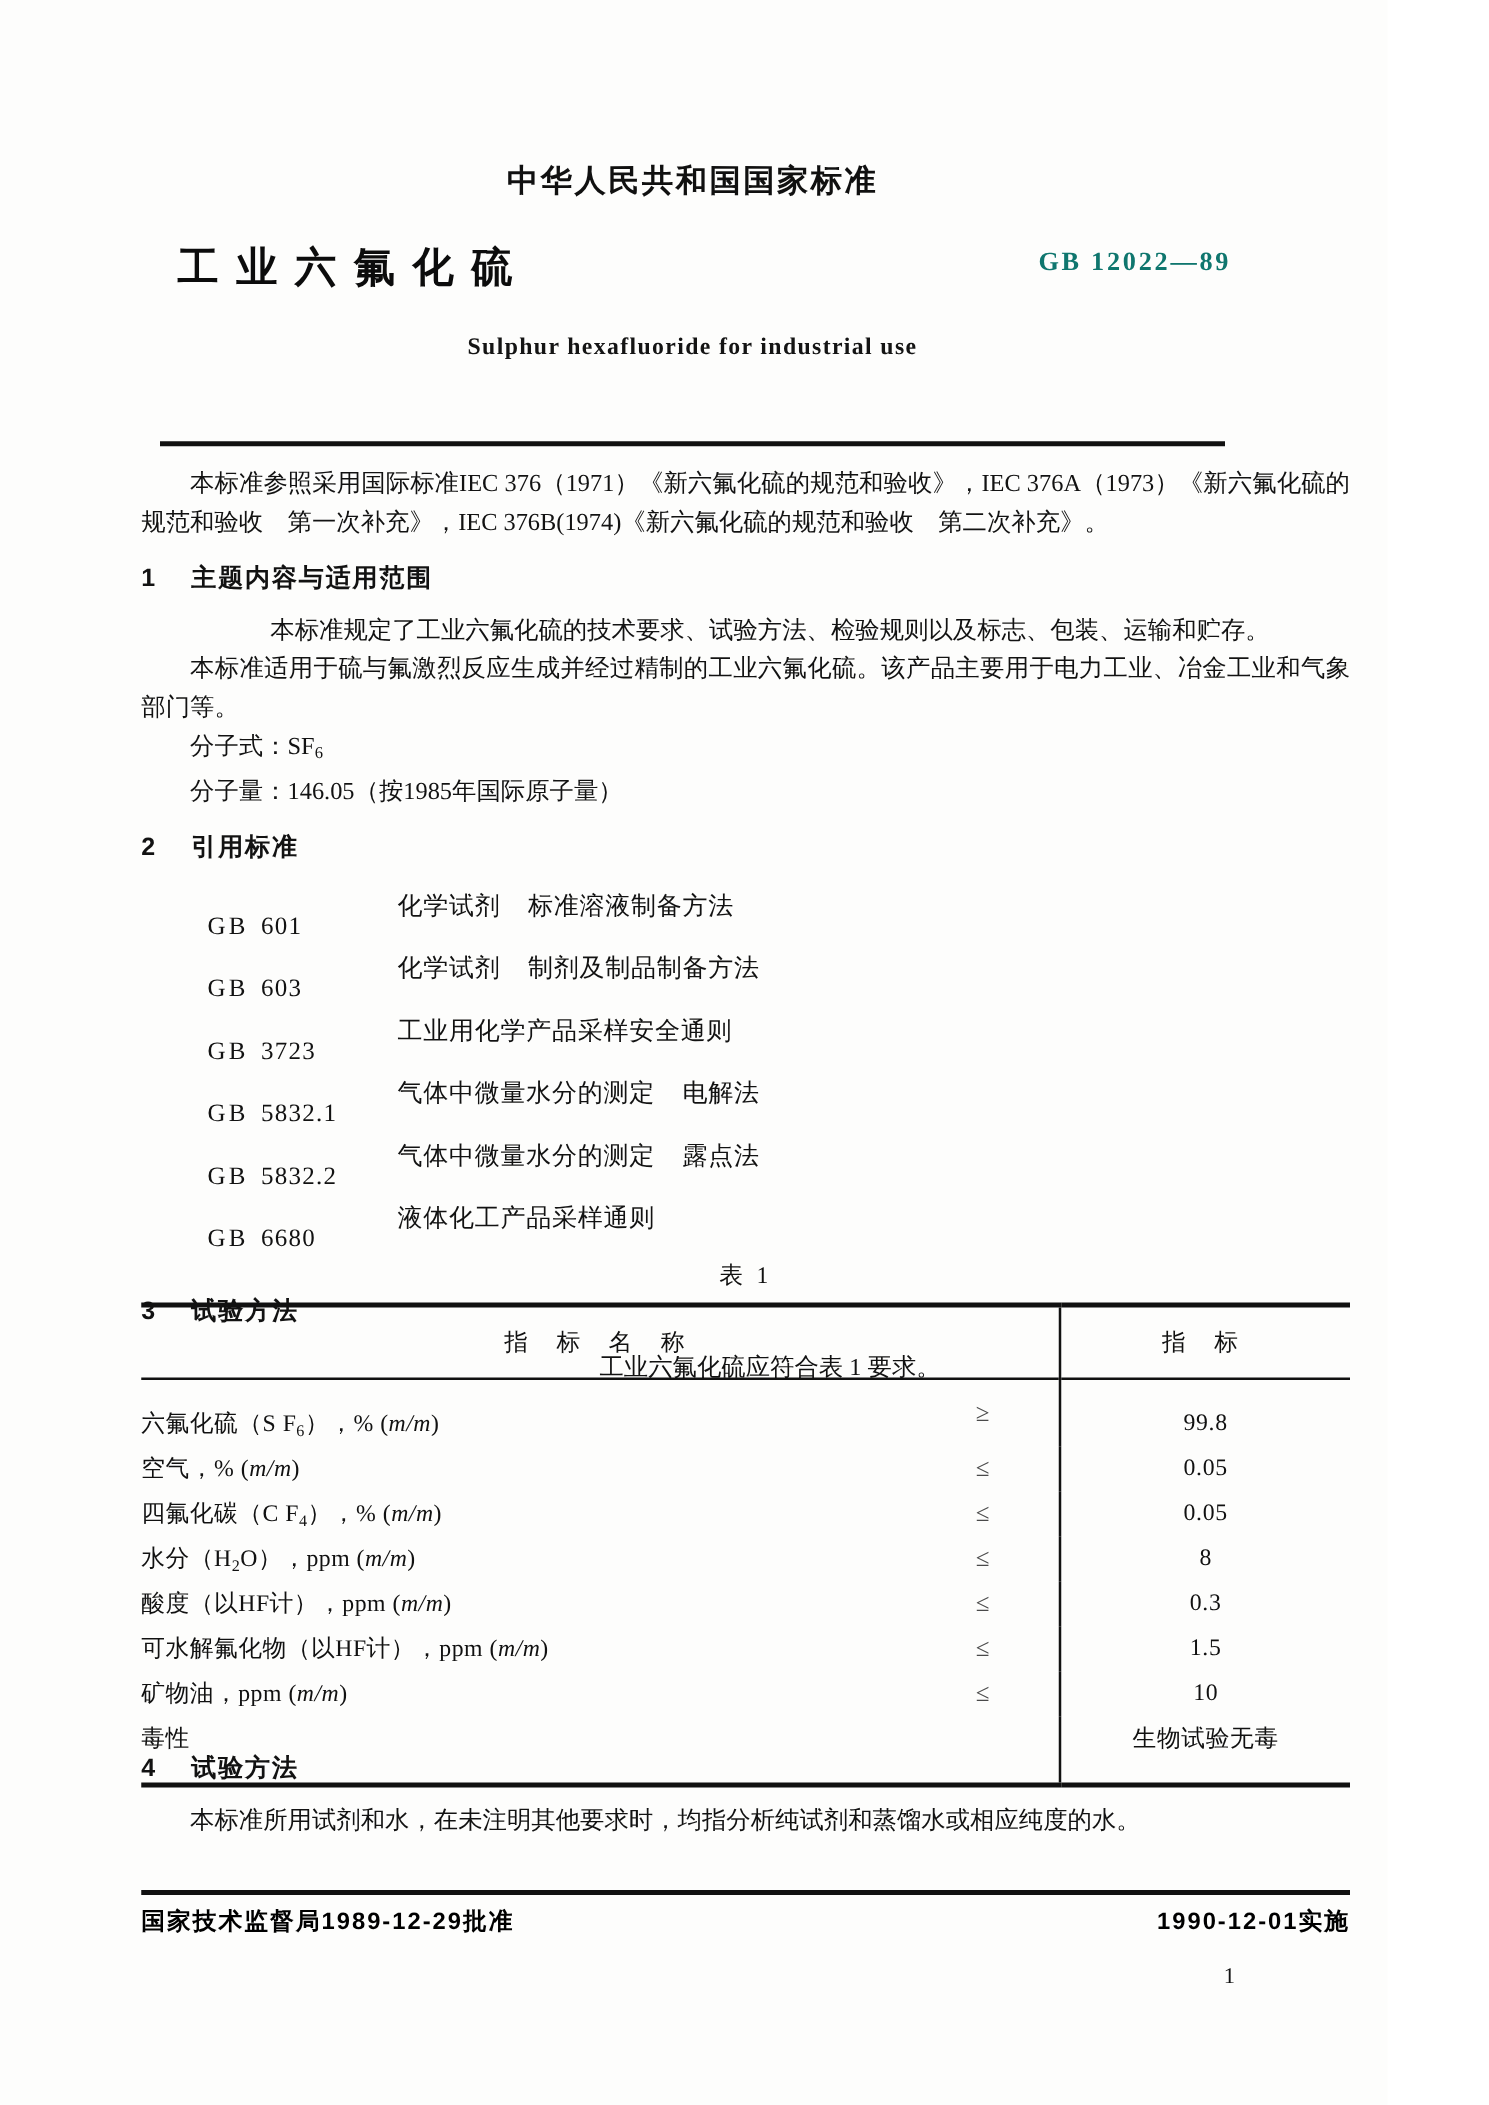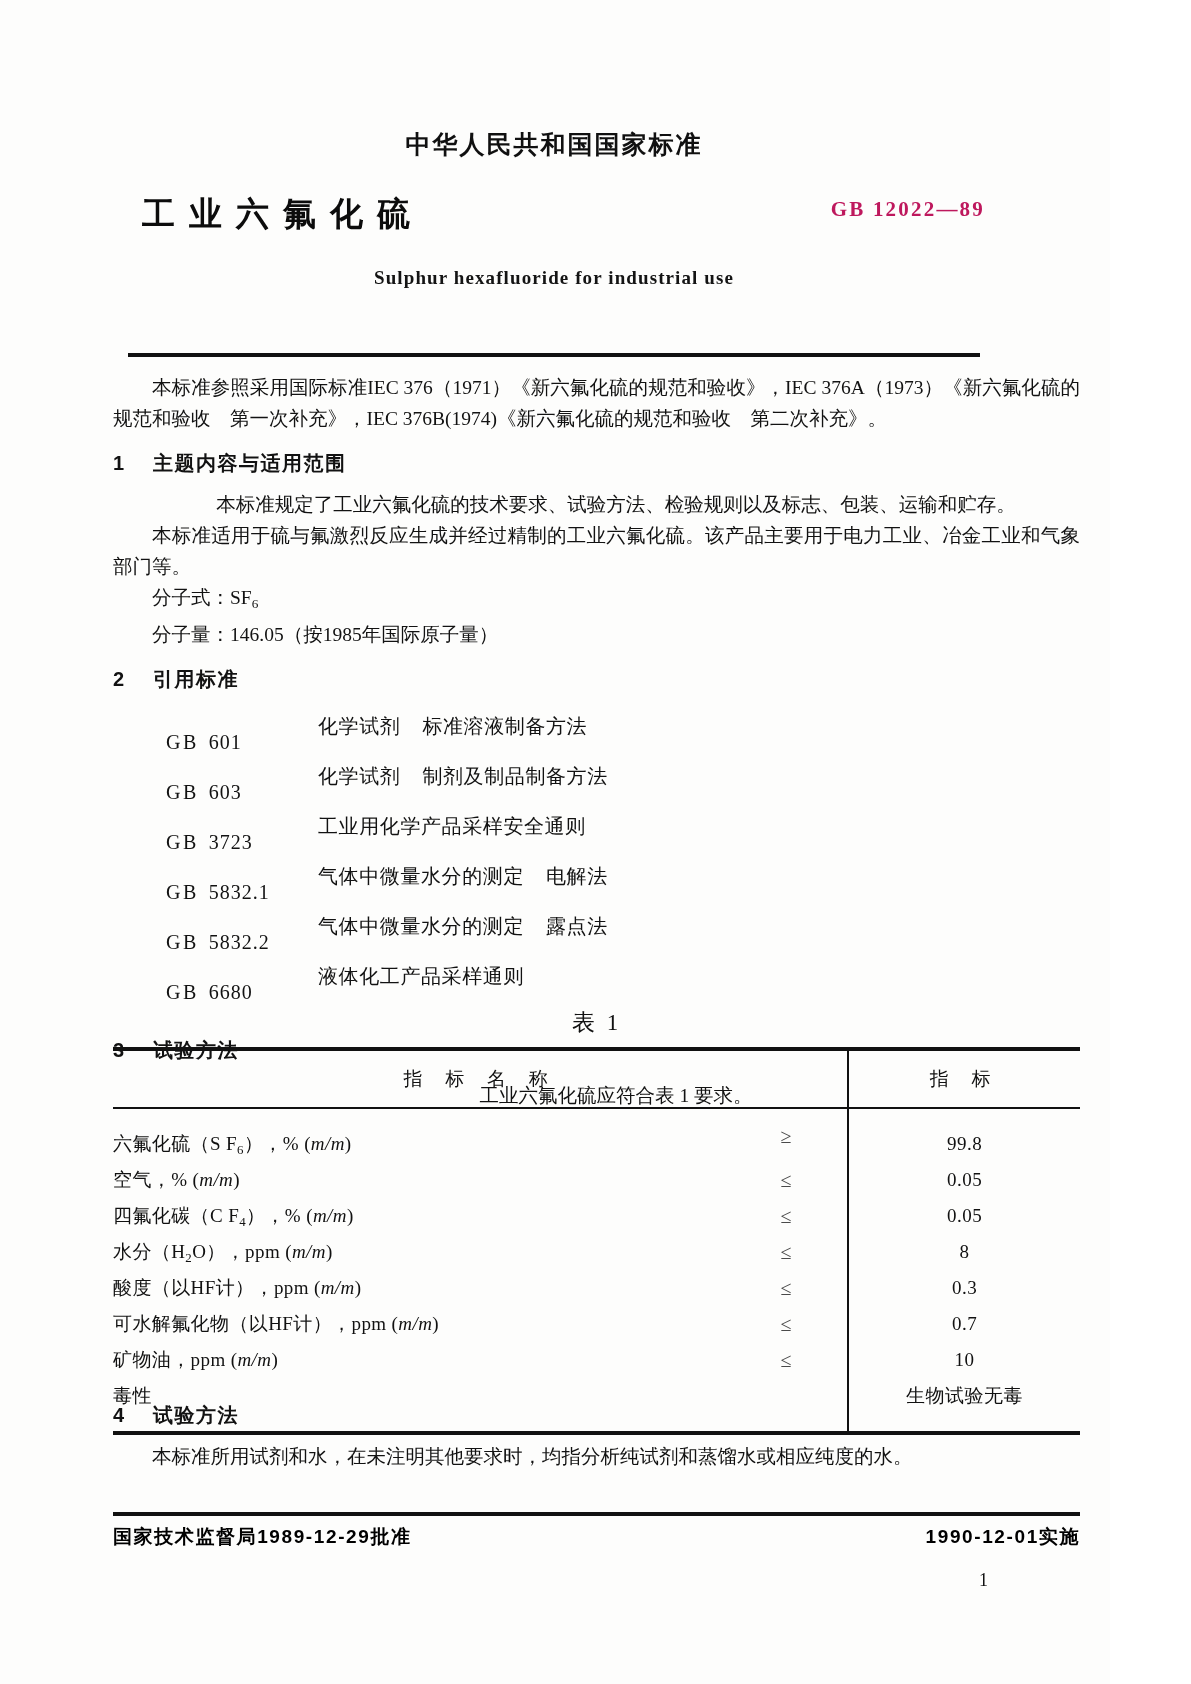--- a/index.html
+++ b/index.html
@@ -53,21 +53,21 @@
     line-height: 46px;
   }
   .std-number {
     position: absolute;
     right: -5px;
     top: 6px;
     font-family: "Liberation Serif", "DejaVu Serif", serif;
     font-weight: 700;
     font-size: 21px;
     letter-spacing: 2.2px;
-    color: #be185d;
+    color: #0f766e;
     white-space: nowrap;
   }
   .doc-subtitle {
     text-align: center;
     margin-top: 20px;
     font-family: "Liberation Serif", "DejaVu Serif", serif;
     font-weight: 700;
     font-size: 19px;
     letter-spacing: 1.1px;
     color: #141414;
@@ -149,21 +149,21 @@
   .ref-name .gap { display: inline-block; width: 22px; }
   
   .table-wrap {
     position: absolute;
     left: 113px;
     top: 1007px;
     width: 967px;
   }
   .table-caption {
     text-align: center;
-    font-size: 23px;
+    font-size: 19px;
     letter-spacing: 3px;
     margin-bottom: 9px;
   }
   table.spec {
     border-collapse: collapse;
     width: 967px;
     table-layout: fixed;
   }
   table.spec th, table.spec td {
     font-weight: normal;
@@ -324,21 +324,21 @@
           <tr>
             <td class="cname">水分（H<sub>2</sub>O），ppm (<em class="it">m/m</em>)<span class="op">≤</span></td>
             <td class="cval col-value">8</td>
           </tr>
           <tr>
             <td class="cname">酸度（以HF计），ppm (<em class="it">m/m</em>)<span class="op">≤</span></td>
             <td class="cval col-value">0.3</td>
           </tr>
           <tr>
             <td class="cname">可水解氟化物（以HF计），ppm (<em class="it">m/m</em>)<span class="op">≤</span></td>
-            <td class="cval col-value">0.7</td>
+            <td class="cval col-value">1.5</td>
           </tr>
           <tr>
             <td class="cname">矿物油，ppm (<em class="it">m/m</em>)<span class="op">≤</span></td>
             <td class="cval col-value">10</td>
           </tr>
           <tr class="last-data">
             <td class="cname" style="border-bottom: 4px solid rgb(17, 17, 17);">毒性</td>
             <td class="cval col-value" style="border-bottom: 4px solid rgb(17, 17, 17);">生物试验无毒</td>
           </tr>
         </tbody>

